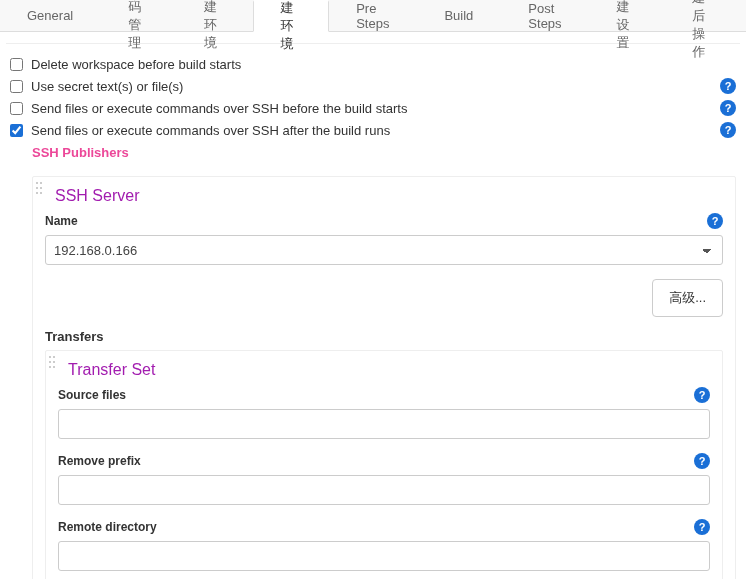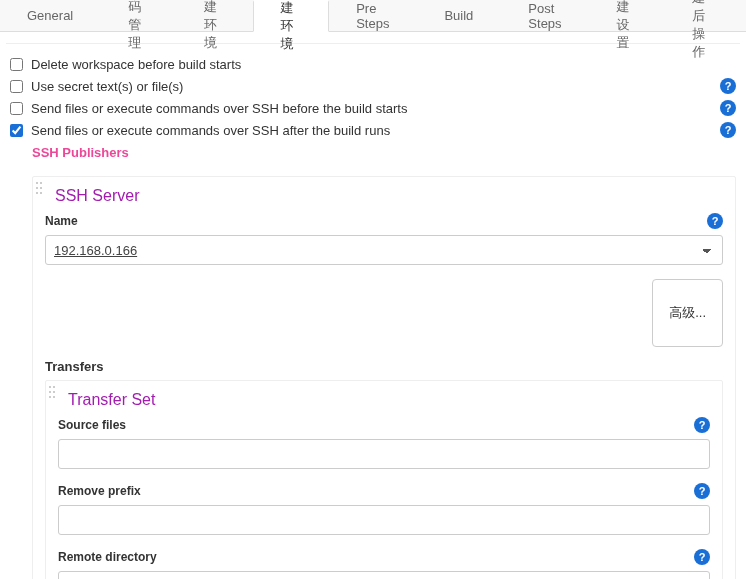--- a/index.html
+++ b/index.html
@@ -144,27 +144,26 @@
     font-family: inherit;
   }
   .select-input {
     appearance: none;
     background-image: linear-gradient(45deg, transparent 50%, #555 50%),
                       linear-gradient(135deg, #555 50%, transparent 50%);
     background-position: calc(100% - 15px) 13px, calc(100% - 10px) 13px;
     background-size: 5px 5px, 5px 5px;
     background-repeat: no-repeat;
     padding-right: 28px;
-    text-decoration: underline;
   }
   .btn {
     border: 1px solid #ccc;
     background: #fff;
     border-radius: 4px;
-    padding: 24px 16px;
+    padding: 9px 16px;
     font-size: 13px;
     cursor: pointer;
     color: #333;
   }
   .btn-row {
     display: flex;
     justify-content: flex-end;
     margin: 12px 0 12px 0;
   }
   .section-label {

